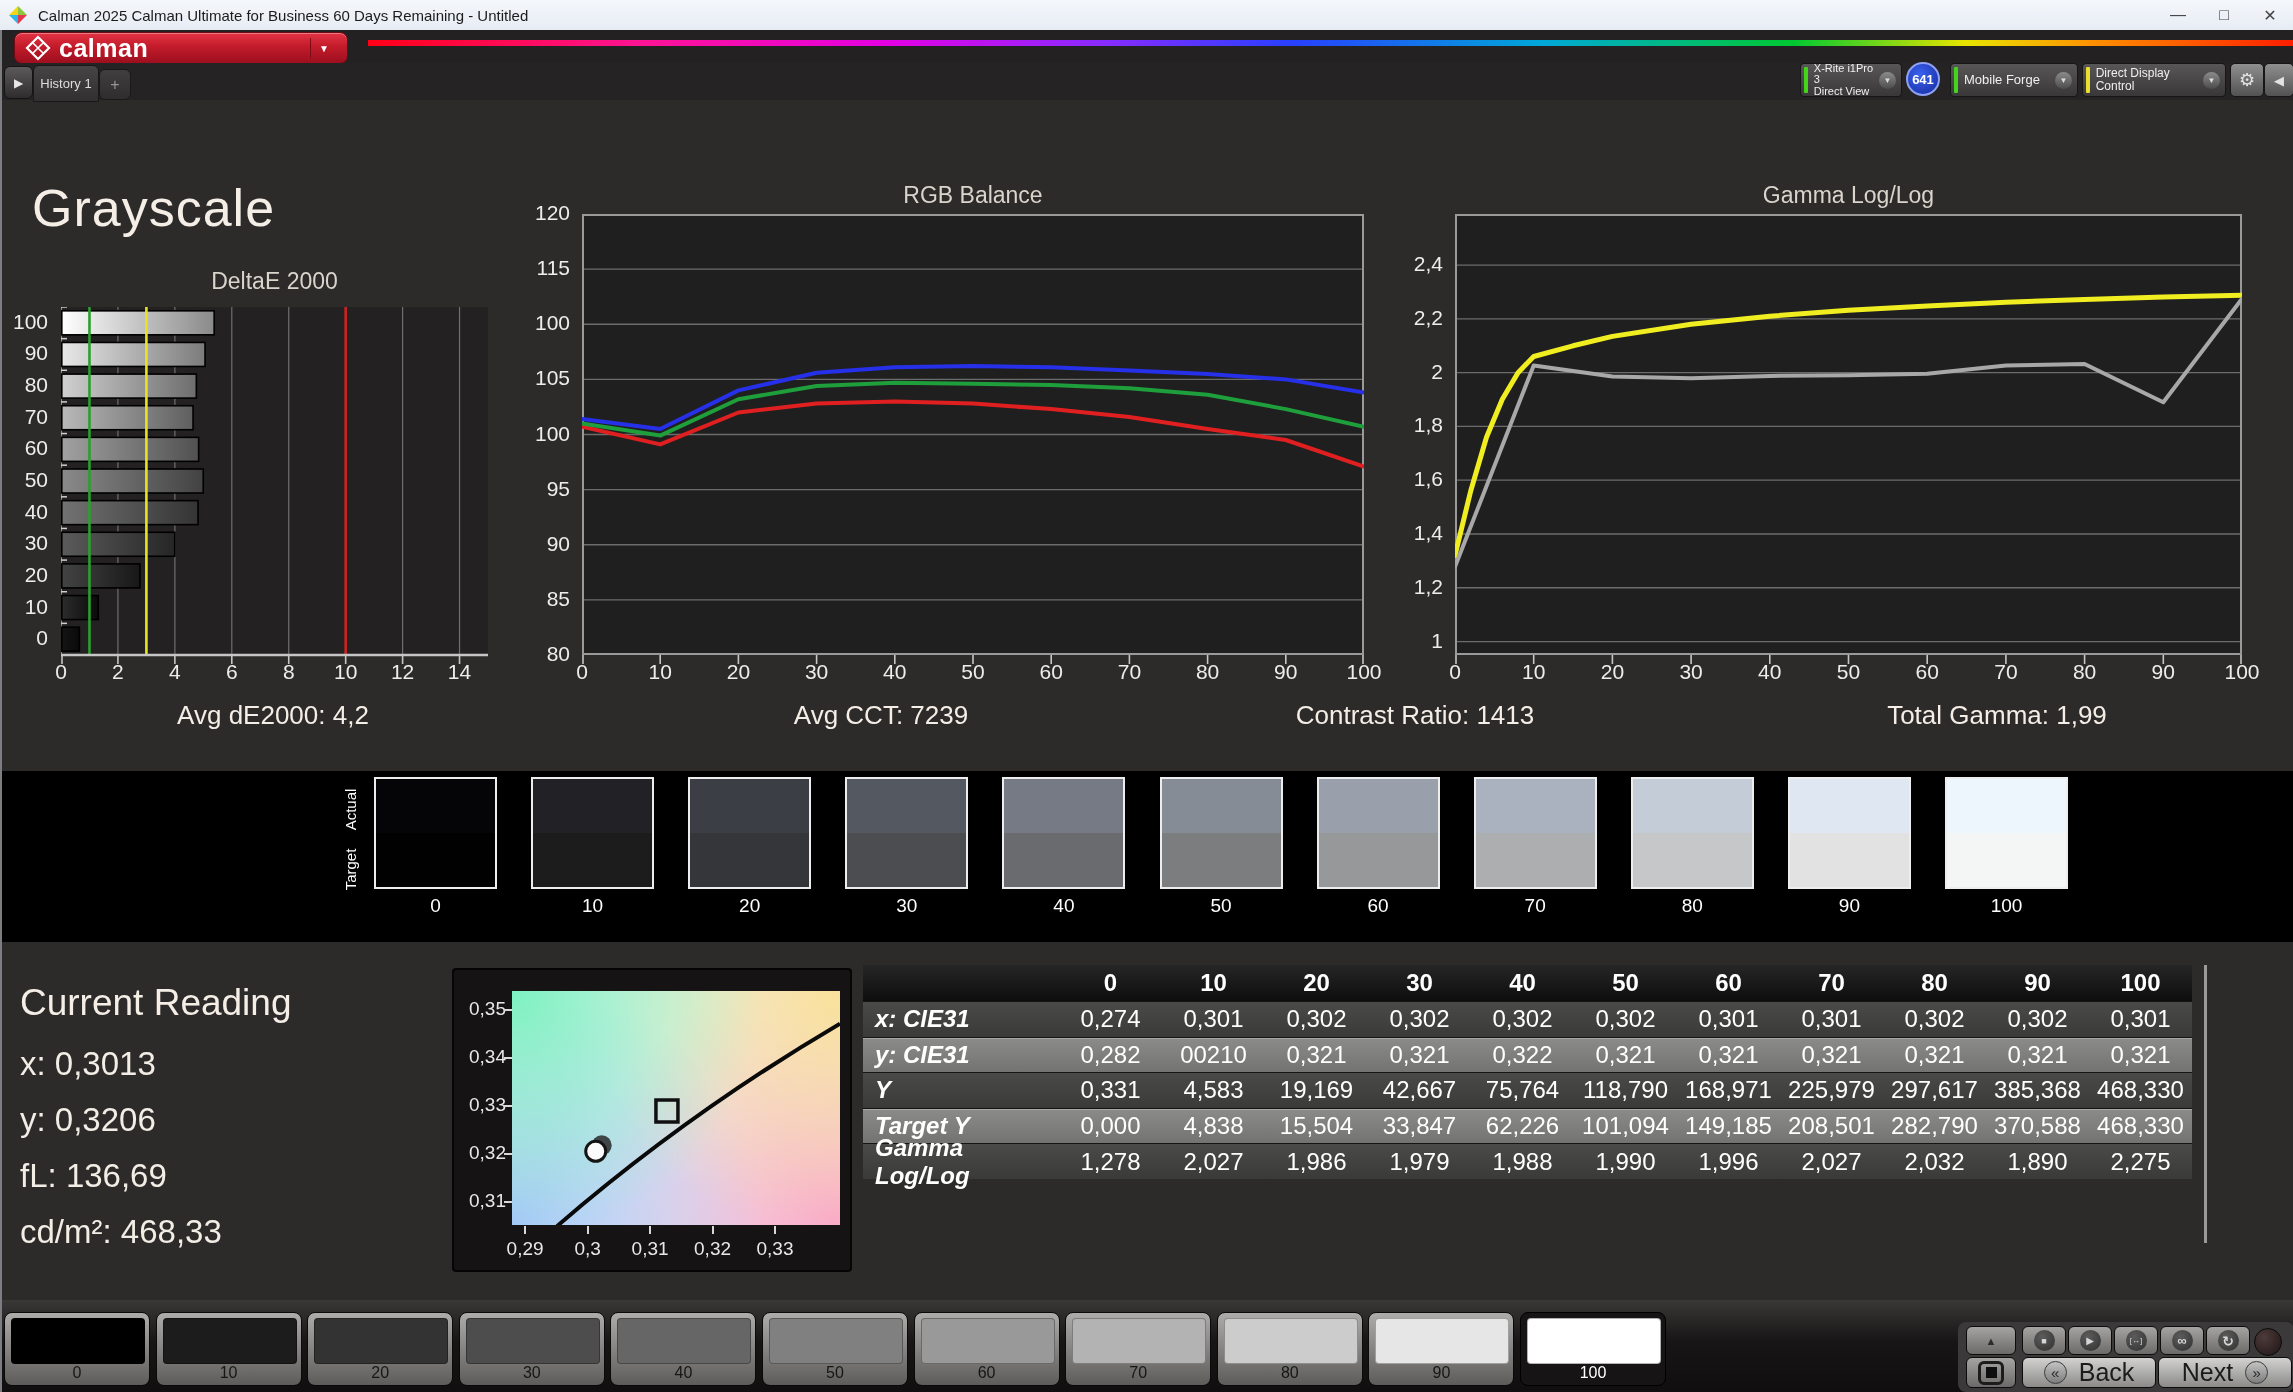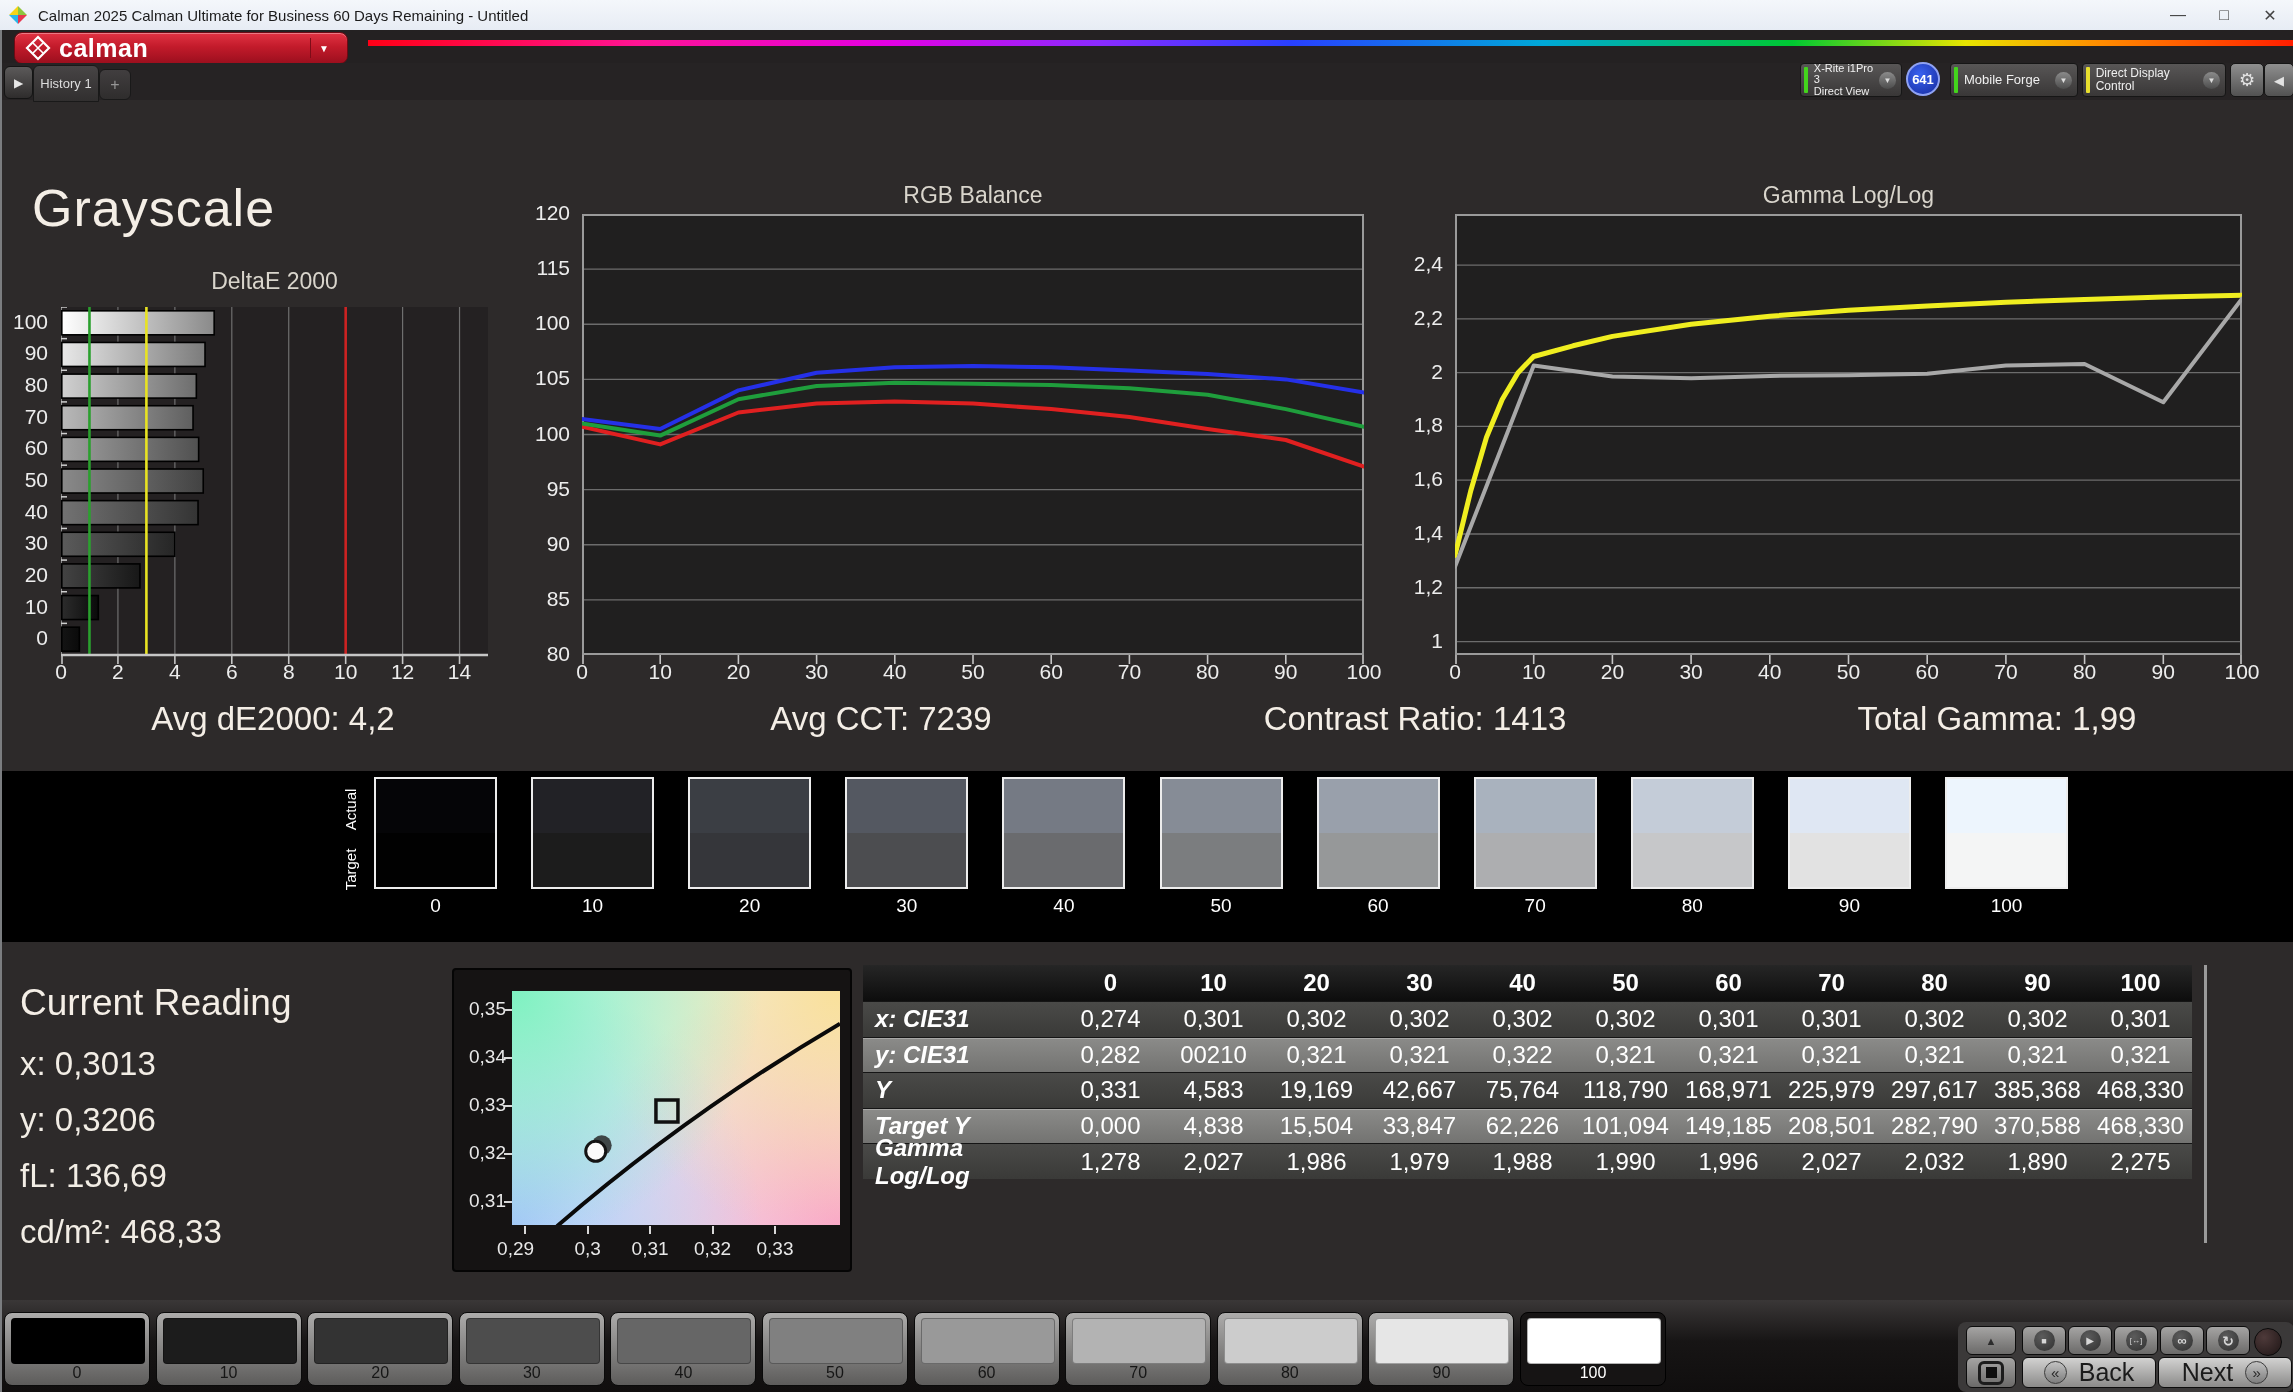--- a/index.html
+++ b/index.html
@@ -45,21 +45,21 @@
   .badge{left:1906px;top:62px;width:34px;height:34px;border-radius:50%;
      background:radial-gradient(circle at 40% 35%,#3a62f0,#152a9e);border:2px solid #8fa2f2;
      box-sizing:border-box;display:flex;align-items:center;justify-content:center;
      color:#fff;font-size:13px;font-weight:bold;}
   .sqbtn{top:63px;width:32px;height:32px;border-radius:5px;border:1px solid #161616;
      background:linear-gradient(#8f8f8f,#525252);display:flex;align-items:center;justify-content:center;
      color:#e2e2e2;font-size:18px;}
   
   .page-title{left:32px;top:178px;color:#f4eee6;font-size:52px;font-weight:300;letter-spacing:1px;}
   .chart-title{color:#d9d5cc;font-size:23px;text-align:center;}
-  .stat{top:700px;color:#f4eee6;font-size:33px;transform:translateX(-50%);white-space:nowrap;}
+  .stat{top:700px;color:#f4eee6;font-size:26px;transform:translateX(-50%);white-space:nowrap;}
   
   .swstrip{left:0;top:771px;width:2293px;height:171px;background:#000;}
   .vlab{position:absolute;color:#fff;font-size:15px;transform:rotate(-90deg);transform-origin:center;}
   
   .cr-title{left:20px;top:982px;color:#f4eee6;font-size:37px;font-weight:300;}
   .cr-line{left:20px;color:#f2ede5;font-size:33px;font-weight:300;}
   
   .cie-frame{left:452px;top:968px;width:400px;height:304px;background:#151313;border:2px solid #050505;
      border-radius:4px;box-sizing:border-box;}
   .cie-plot{position:absolute;left:58px;top:21px;width:328px;height:234px;
@@ -479,21 +479,21 @@
       <div style="position: absolute; top: 28.2px; right: 348px; color: rgb(232, 232, 232); font-size: 19px;">0,35</div>
       <div style="position: absolute; top: 39.2px; left: 50px; width: 8px; height: 2px; background: rgb(216, 216, 216);"></div>
       <div style="position: absolute; top: 76.2px; right: 348px; color: rgb(232, 232, 232); font-size: 19px;">0,34</div>
       <div style="position: absolute; top: 87.2px; left: 50px; width: 8px; height: 2px; background: rgb(216, 216, 216);"></div>
       <div style="position: absolute; top: 124.2px; right: 348px; color: rgb(232, 232, 232); font-size: 19px;">0,33</div>
       <div style="position: absolute; top: 135.2px; left: 50px; width: 8px; height: 2px; background: rgb(216, 216, 216);"></div>
       <div style="position: absolute; top: 172.2px; right: 348px; color: rgb(232, 232, 232); font-size: 19px;">0,32</div>
       <div style="position: absolute; top: 183.2px; left: 50px; width: 8px; height: 2px; background: rgb(216, 216, 216);"></div>
       <div style="position: absolute; top: 220.2px; right: 348px; color: rgb(232, 232, 232); font-size: 19px;">0,31</div>
       <div style="position: absolute; top: 231.2px; left: 50px; width: 8px; height: 2px; background: rgb(216, 216, 216);"></div>
-      <div style="position: absolute; top: 268px; left: 43.12px; width: 56px; color: rgb(232, 232, 232); font-size: 19px;">0,29</div>
+      <div style="position: absolute; top: 268px; left: 43.12px; width: 56px; text-align: center; color: rgb(232, 232, 232); font-size: 19px;">0,29</div>
       <div style="position: absolute; top: 256px; left: 70.12px; width: 2px; height: 8px; background: rgb(216, 216, 216);"></div>
       <div style="position: absolute; top: 268px; left: 105.596px; width: 56px; text-align: center; color: rgb(232, 232, 232); font-size: 19px;">0,3</div>
       <div style="position: absolute; top: 256px; left: 132.596px; width: 2px; height: 8px; background: rgb(216, 216, 216);"></div>
       <div style="position: absolute; top: 268px; left: 168.072px; width: 56px; text-align: center; color: rgb(232, 232, 232); font-size: 19px;">0,31</div>
       <div style="position: absolute; top: 256px; left: 195.072px; width: 2px; height: 8px; background: rgb(216, 216, 216);"></div>
       <div style="position: absolute; top: 268px; left: 230.549px; width: 56px; text-align: center; color: rgb(232, 232, 232); font-size: 19px;">0,32</div>
       <div style="position: absolute; top: 256px; left: 257.549px; width: 2px; height: 8px; background: rgb(216, 216, 216);"></div>
       <div style="position: absolute; top: 268px; left: 293.025px; width: 56px; text-align: center; color: rgb(232, 232, 232); font-size: 19px;">0,33</div>
       <div style="position: absolute; top: 256px; left: 320.025px; width: 2px; height: 8px; background: rgb(216, 216, 216);"></div>
     </div>

